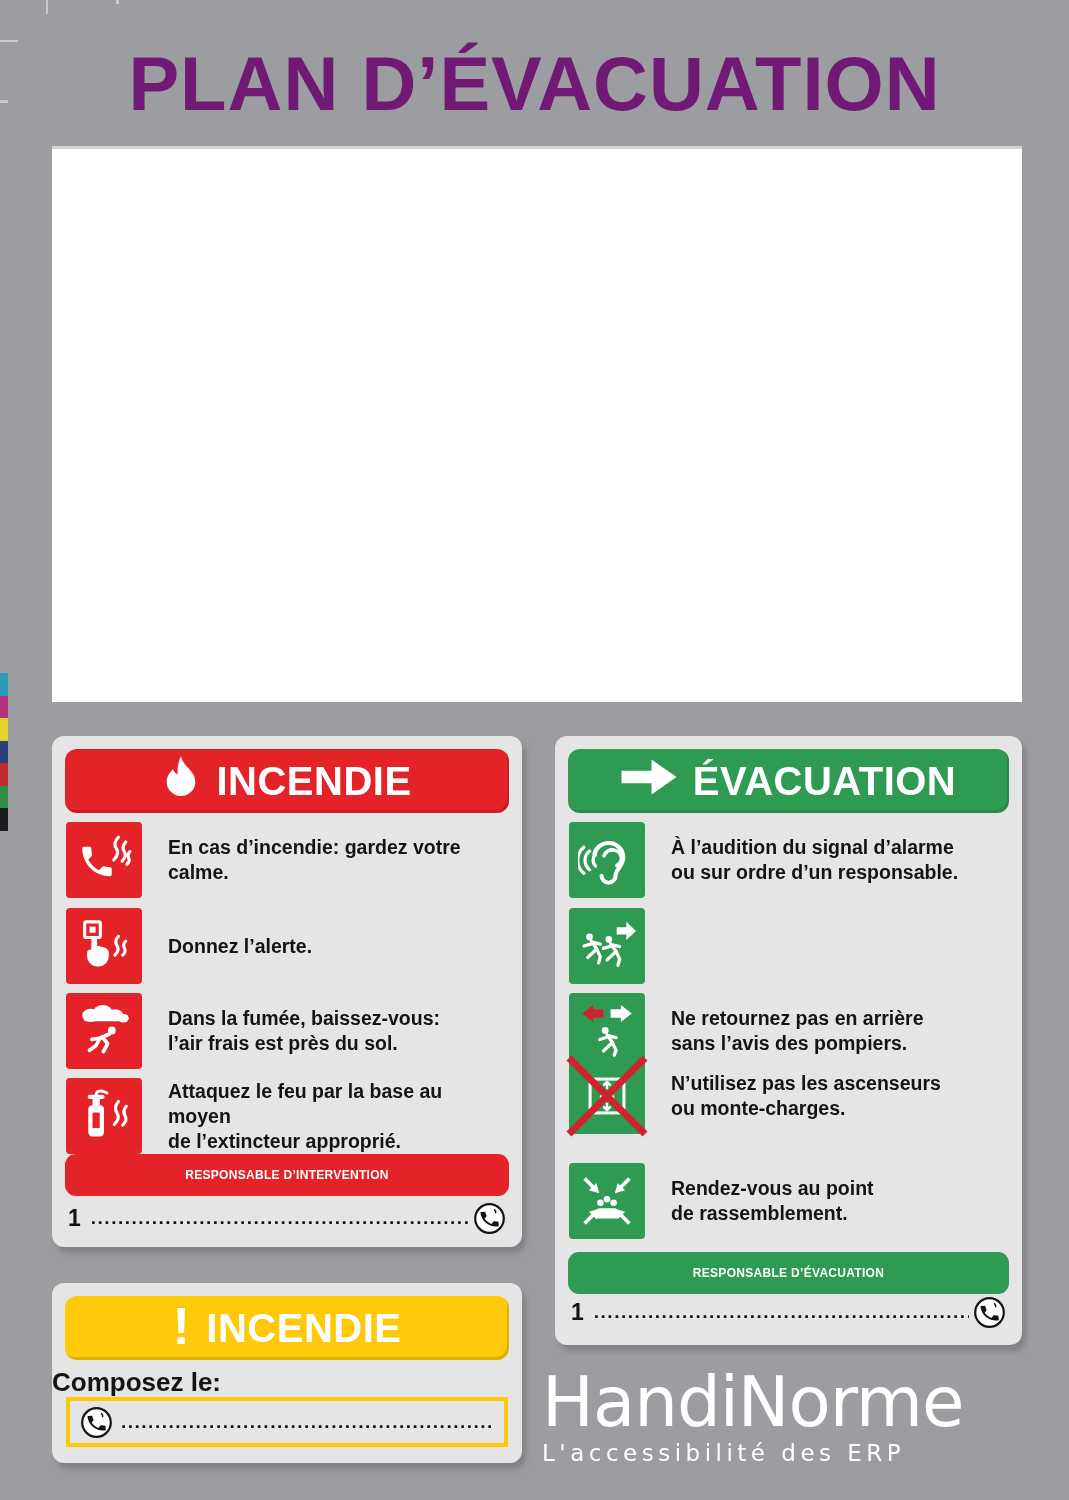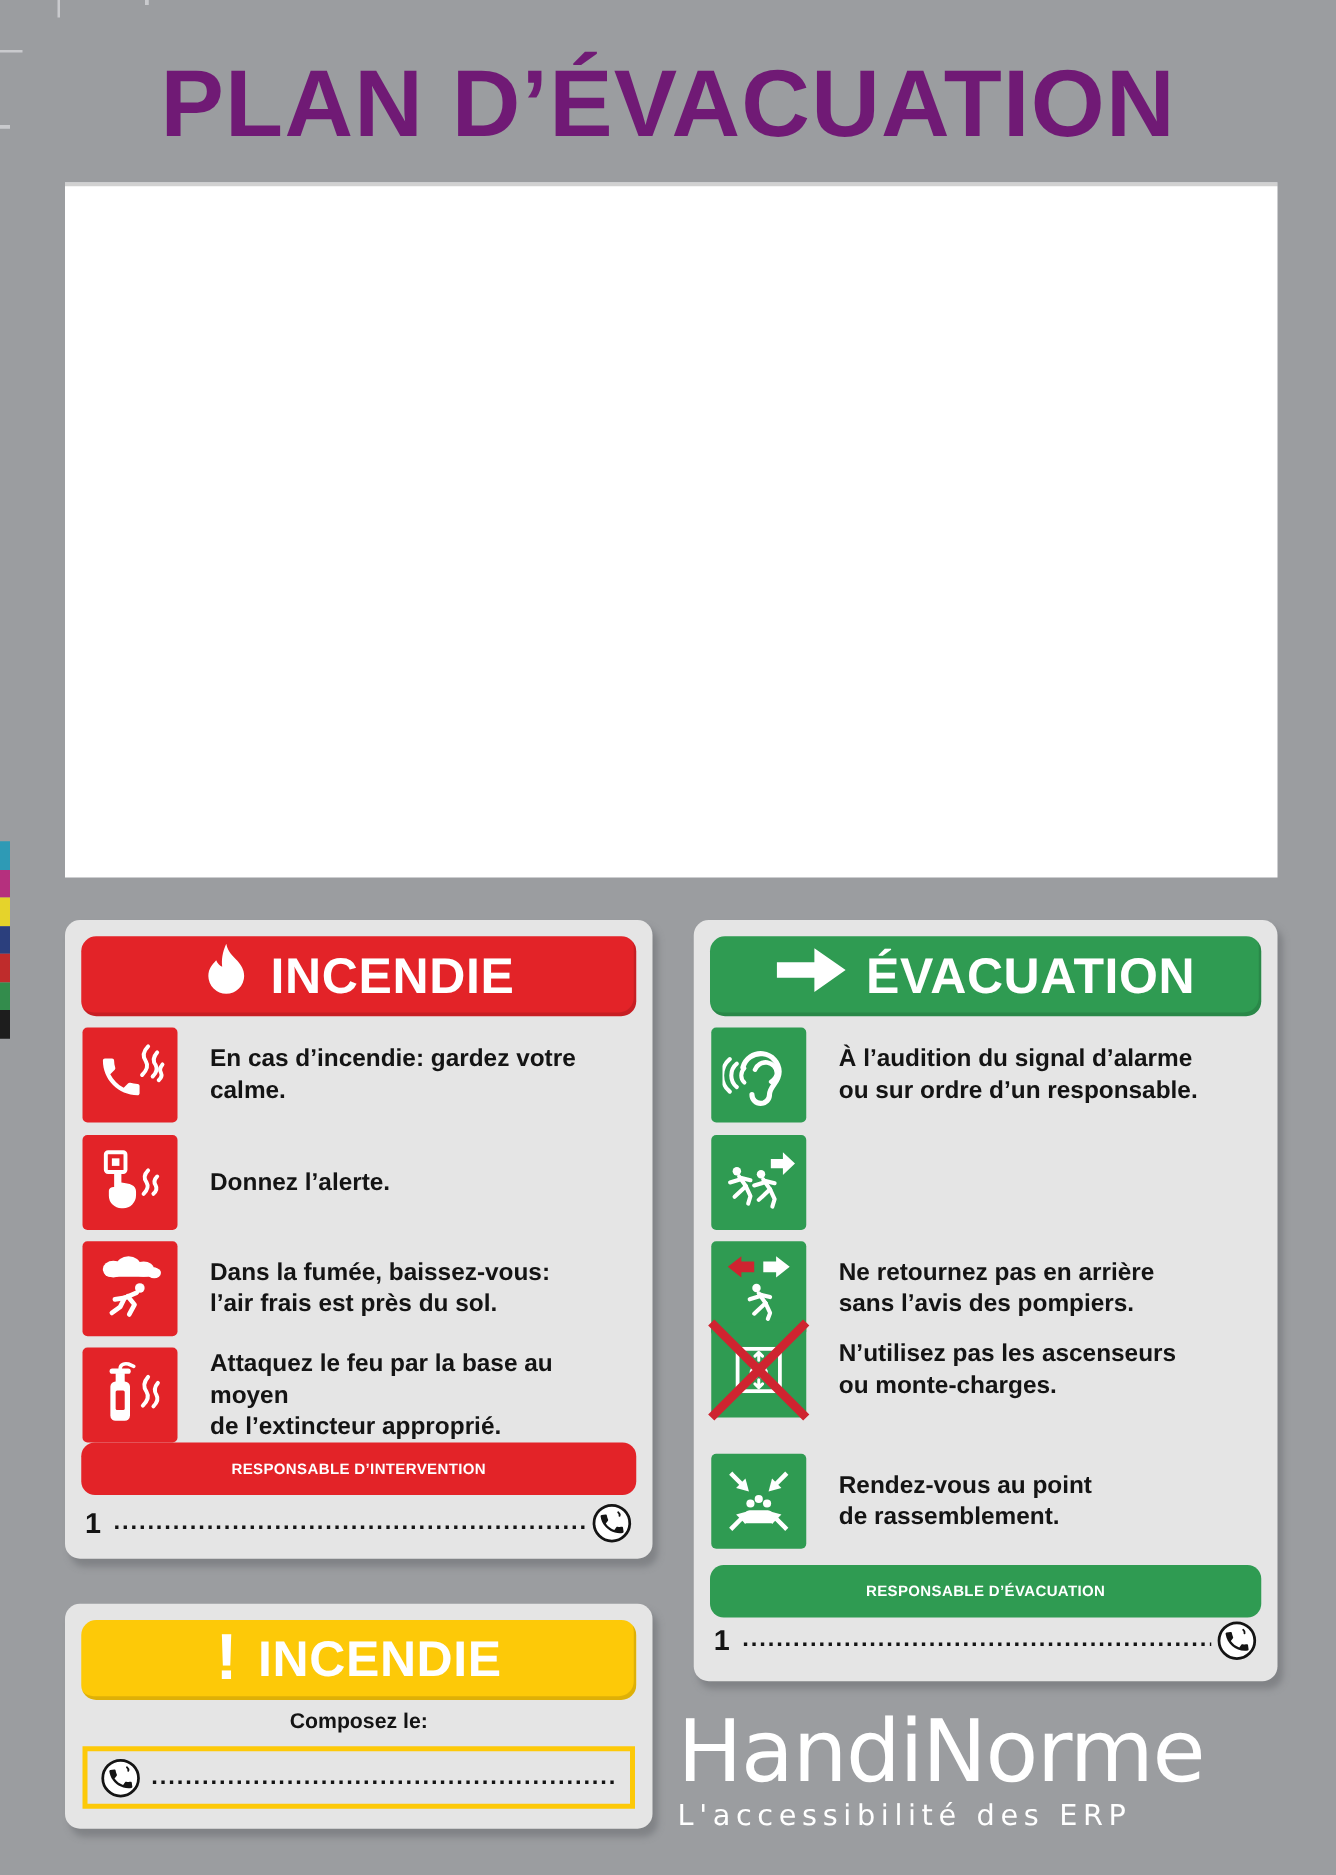--- a/index.html
+++ b/index.html
@@ -57,22 +57,22 @@
   .dotline{position:absolute;left:16px;right:16px;height:36px;display:flex;align-items:center;}
   #card-incendie .dotline{top:464px;}
   #card-evac .dotline{top:558px;}
   .num{font-weight:bold;font-size:23px;color:#141414;margin-right:10px;flex:none;}
   .dots{flex:1;overflow:hidden;white-space:nowrap;font-weight:bold;font-size:19px;
         letter-spacing:1.5px;color:#141414;}
   .phone-badge{flex:none;margin-left:4px;}
 
   
   .excl{font-size:52px;font-weight:bold;line-height:52px;transform:translateY(-2px);}
-  .compose{position:absolute;top:84px;left:0;width:100%;text-align:center;font-weight:bold;
-           font-size:17px;color:#141414;}
+  .compose{position:absolute;top:84px;left:0;width:100%;font-weight:bold;
+           font-size:26px;color:#141414;}
   .phonebox{position:absolute;left:14px;right:14px;top:114px;height:42px;border:4px solid #fdc908;
             display:flex;align-items:center;padding:0 10px;}
   .phonebox .dots{margin-left:8px;}
 
   
   .brand{position:absolute;left:542px;top:1366px;width:480px;color:#ffffff;
          font-family:"DejaVu Sans",sans-serif;}
   .logo{font-size:69px;line-height:72px;letter-spacing:-1px;white-space:nowrap;}
   .tagline{font-size:23px;letter-spacing:4.5px;margin-top:2px;white-space:nowrap;}
 </style>

